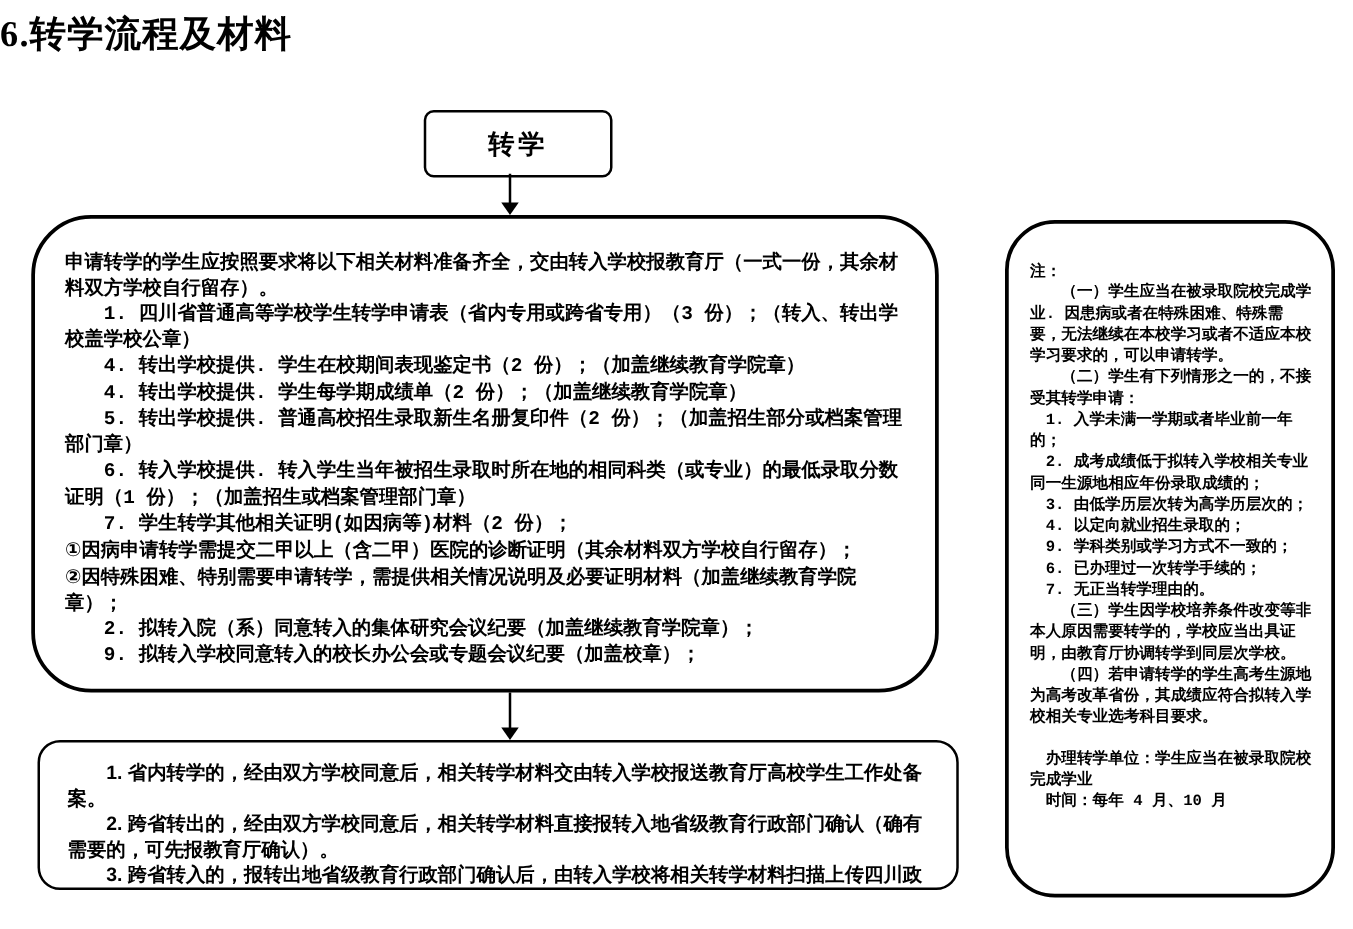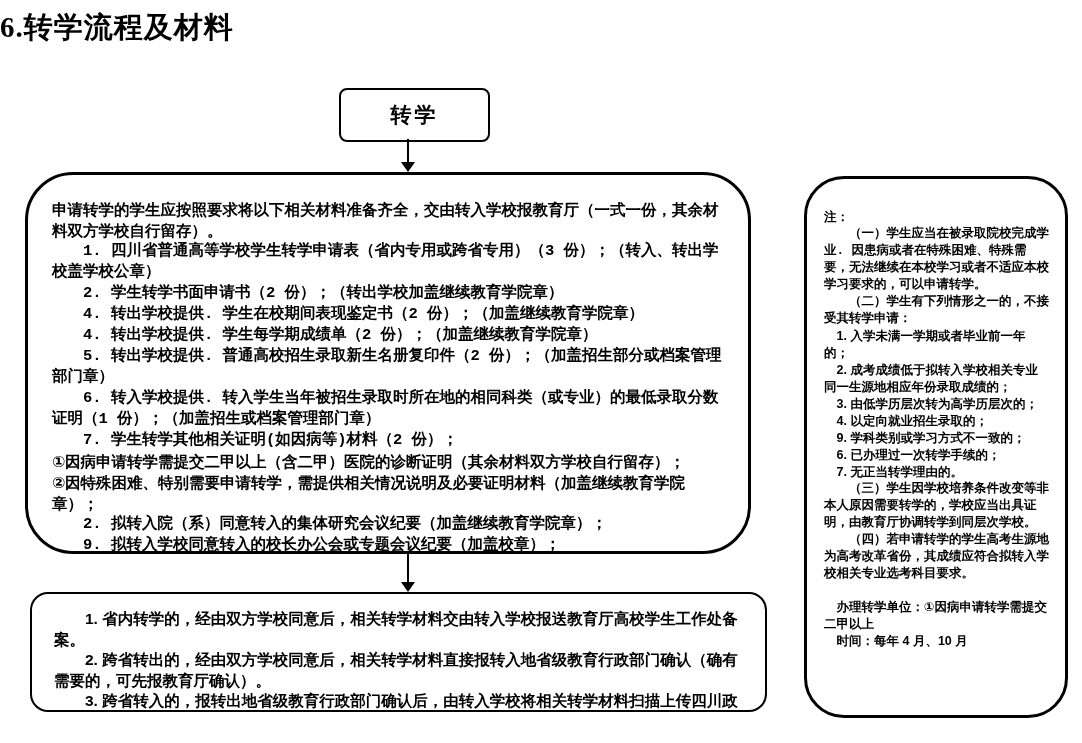--- a/index.html
+++ b/index.html
@@ -47,21 +47,21 @@
   }
   .notes-box{
     left:804px;top:176px;width:264px;height:542px;
     border-radius:40px;
     padding:30px 15px 10px 17px;
   }
   .notes-box p{
     margin:0;font-size:12.5px;font-weight:700;line-height:17px;
   }
   .indent0{text-indent:0;}
-  .indent1{text-indent:1em;}
+  .indent1{text-indent:1em;font-family:Liberation Mono, monospace;}
   .indent2{text-indent:2em;font-family:Liberation Mono, monospace;}
   .gap-top{margin-top:16px !important;}
   .arrow{position:absolute;}
   .arrow .shaft{
     position:absolute;width:2px;background:#000;left:6px;top:0;
   }
   .arrow .head{
     position:absolute;left:0;width:0;height:0;
     border-left:7px solid transparent;border-right:7px solid transparent;
     border-top:10px solid #000;
@@ -77,21 +77,20 @@
 </div>
 
 <div class="arrow" style="left:401px;top:139px;width:14px;height:33px;">
   <div class="shaft" style="height:24px;"></div>
   <div class="head" style="top:23px;"></div>
 </div>
 
 <div class="round-box materials-box">
   <p class="indent0">申请转学的学生应按照要求将以下相关材料准备齐全，交由转入学校报教育厅（一式一份，其余材料双方学校自行留存）。</p>
   <p class="indent2">1. 四川省普通高等学校学生转学申请表（省内专用或跨省专用）（3 份）；（转入、转出学校盖学校公章）</p>
-  <p class="indent2">2. 学生转学书面申请书（2 份）；（转出学校加盖继续教育学院章）</p>
   <p class="indent2">4. 转出学校提供. 学生在校期间表现鉴定书（2 份）；（加盖继续教育学院章）</p>
   <p class="indent2">4. 转出学校提供. 学生每学期成绩单（2 份）；（加盖继续教育学院章）</p>
   <p class="indent2">5. 转出学校提供. 普通高校招生录取新生名册复印件（2 份）；（加盖招生部分或档案管理部门章）</p>
   <p class="indent2">6. 转入学校提供. 转入学生当年被招生录取时所在地的相同科类（或专业）的最低录取分数证明（1 份）；（加盖招生或档案管理部门章）</p>
   <p class="indent2">7. 学生转学其他相关证明(如因病等)材料（2 份）；</p>
   <p class="indent0">①因病申请转学需提交二甲以上（含二甲）医院的诊断证明（其余材料双方学校自行留存）；</p>
   <p class="indent0">②因特殊困难、特别需要申请转学，需提供相关情况说明及必要证明材料（加盖继续教育学院章）；</p>
   <p class="indent2">2. 拟转入院（系）同意转入的集体研究会议纪要（加盖继续教育学院章）；</p>
   <p class="indent2">9. 拟转入学校同意转入的校长办公会或专题会议纪要（加盖校章）；</p>
 
@@ -114,15 +113,15 @@
   <p class="indent2">（二）学生有下列情形之一的，不接受其转学申请：</p>
   <p class="indent1">1. 入学未满一学期或者毕业前一年的；</p>
   <p class="indent1">2. 成考成绩低于拟转入学校相关专业同一生源地相应年份录取成绩的；</p>
   <p class="indent1">3. 由低学历层次转为高学历层次的；</p>
   <p class="indent1">4. 以定向就业招生录取的；</p>
   <p class="indent1">9. 学科类别或学习方式不一致的；</p>
   <p class="indent1">6. 已办理过一次转学手续的；</p>
   <p class="indent1">7. 无正当转学理由的。</p>
   <p class="indent2">（三）学生因学校培养条件改变等非本人原因需要转学的，学校应当出具证明，由教育厅协调转学到同层次学校。</p>
   <p class="indent2">（四）若申请转学的学生高考生源地为高考改革省份，其成绩应符合拟转入学校相关专业选考科目要求。</p>
-  <p class="indent1 gap-top">办理转学单位：①因病申请转学需提交二甲以上</p>
+  <p class="indent1 gap-top">办理转学单位：学生应当在被录取院校完成学业</p>
   <p class="indent1">时间：每年 4 月、10 月</p>
 </div>
 
 </body></html>

